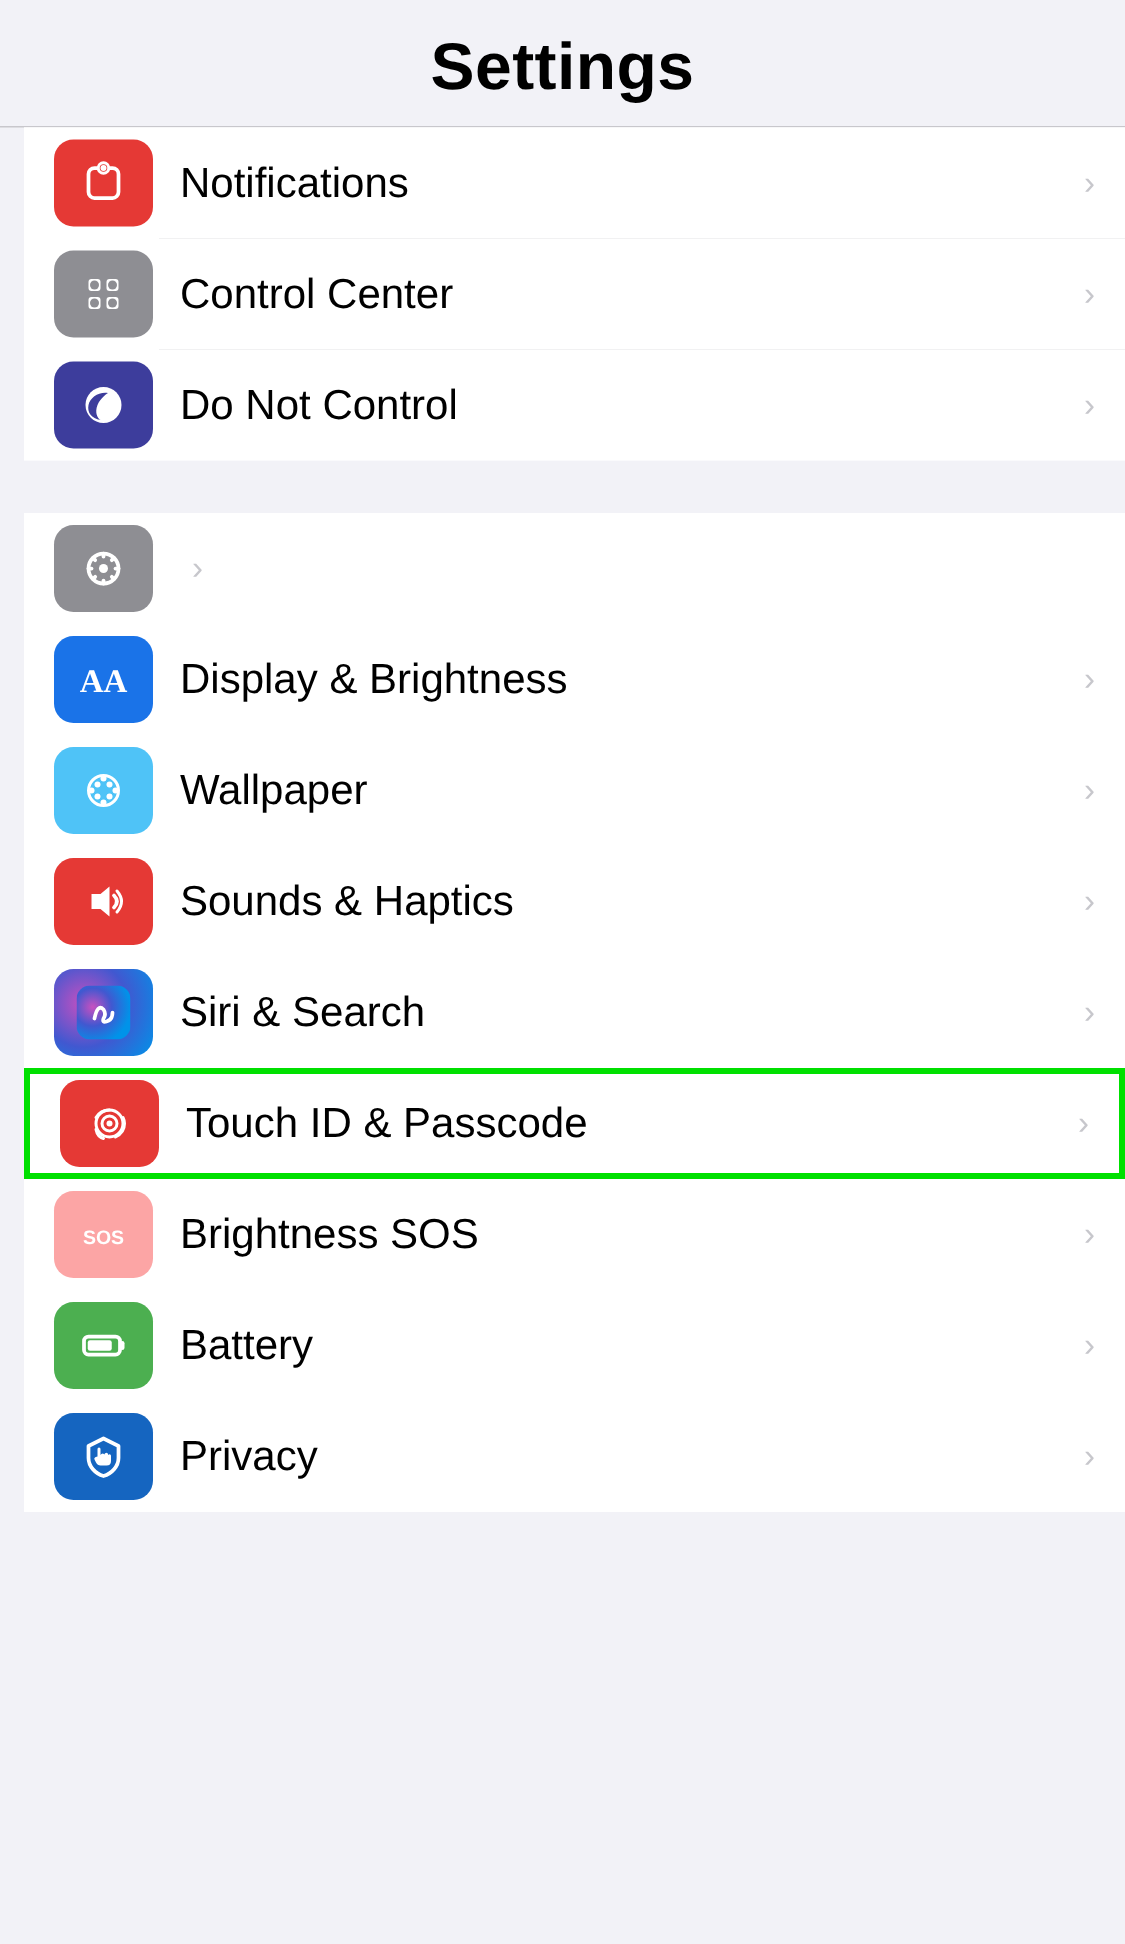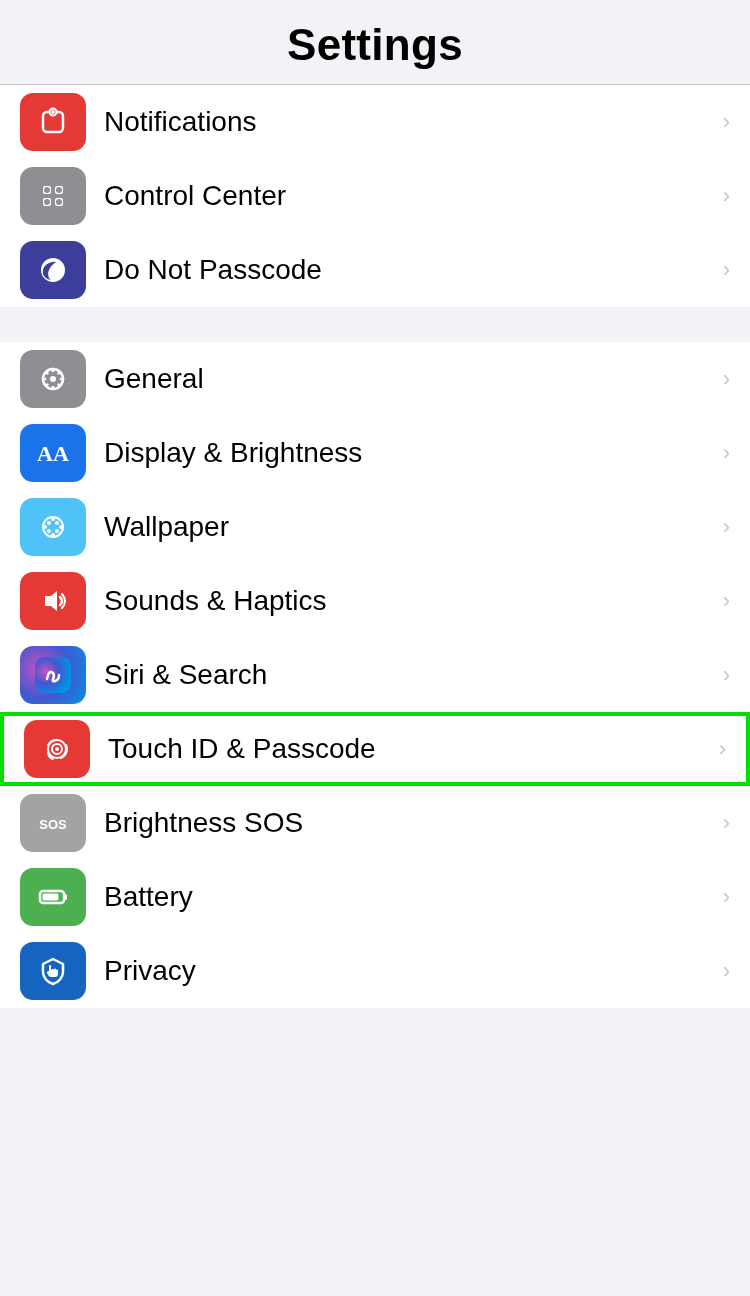--- a/index.html
+++ b/index.html
@@ -25,20 +25,21 @@
     .header-title {
       font-size: 44px;
       font-weight: 700;
       color: #000;
       letter-spacing: 0.3px;
     }
 
     .settings-group {
       background-color: #fff;
       margin-top: 0;
+      margin-left: 16px;
     }
 
     .settings-row {
       display: flex;
       align-items: center;
       padding: 0 20px;
       height: 74px;
       background-color: #fff;
       cursor: pointer;
       position: relative;
@@ -77,21 +78,21 @@
 
     .icon-wrapper.red { background-color: #e53935; }
     .icon-wrapper.gray { background-color: #8e8e93; }
     .icon-wrapper.purple { background-color: #3d3d9c; }
     .icon-wrapper.dark-gray { background-color: #8e8e93; }
     .icon-wrapper.blue { background-color: #1a73e8; }
     .icon-wrapper.light-blue { background-color: #4fc3f7; }
     .icon-wrapper.pink-red { background-color: #e53935; }
     .icon-wrapper.siri { background: radial-gradient(circle at 30% 40%, #c850c0, #4158d0, #0093e9); }
     .icon-wrapper.touch-red { background-color: #e53935; }
-    .icon-wrapper.sos-orange { background-color: #a3a3a3; }
+    .icon-wrapper.sos-orange { background-color: #fca5a5; }
     .icon-wrapper.green { background-color: #4caf50; }
     .icon-wrapper.cobalt-blue { background-color: #1565c0; }
 
     .row-label {
       flex: 1;
       font-size: 28px;
       color: #000;
       font-weight: 400;
     }
 
@@ -153,21 +154,21 @@
     <span class="chevron">›</span>
   </div>
 
   <div class="settings-row">
     <div class="icon-wrapper purple">
       <svg class="icon-svg" viewBox="0 0 36 36">
         <path d="M18 6 C11.373 6 6 11.373 6 18 C6 24.627 11.373 30 18 30 C24.627 30 30 24.627 30 18 C30 11.373 24.627 6 18 6Z" fill="white"></path>
         <path d="M21 10 C21 10 16 13 14 18 C12 23 14 27 16 28 C10 27 7 23 8 18 C9 13 15 9 21 10Z" fill="#3d3d9c"></path>
       </svg>
     </div>
-    <span class="row-label">Do Not Passcode</span>
+    <span class="row-label">Do Not Control</span>
     <span class="chevron">›</span>
   </div>
 
 </div>
 
 <div class="group-divider"></div>
 
 <div class="settings-group">
 
   <div class="settings-row">
@@ -178,21 +179,20 @@
         <path d="M18 8 L18 10" stroke="white" stroke-width="2.5" stroke-linecap="round"></path>
         <path d="M18 26 L18 28" stroke="white" stroke-width="2.5" stroke-linecap="round"></path>
         <path d="M8 18 L10 18" stroke="white" stroke-width="2.5" stroke-linecap="round"></path>
         <path d="M26 18 L28 18" stroke="white" stroke-width="2.5" stroke-linecap="round"></path>
         <path d="M11.05 11.05 L12.46 12.46" stroke="white" stroke-width="2.5" stroke-linecap="round"></path>
         <path d="M23.54 23.54 L24.95 24.95" stroke="white" stroke-width="2.5" stroke-linecap="round"></path>
         <path d="M24.95 11.05 L23.54 12.46" stroke="white" stroke-width="2.5" stroke-linecap="round"></path>
         <path d="M12.46 23.54 L11.05 24.95" stroke="white" stroke-width="2.5" stroke-linecap="round"></path>
       </svg>
     </div>
-    <span class="row-label">General</span>
     <span class="chevron">›</span>
   </div>
 
   <div class="settings-row">
     <div class="icon-wrapper blue">
       <svg class="icon-svg" viewBox="0 0 36 36">
         <text x="18" y="26" text-anchor="middle" font-size="22" font-family="Georgia, serif" font-weight="bold" fill="white">AA</text>
       </svg>
     </div>
     <span class="row-label">Display &amp; Brightness</span>

